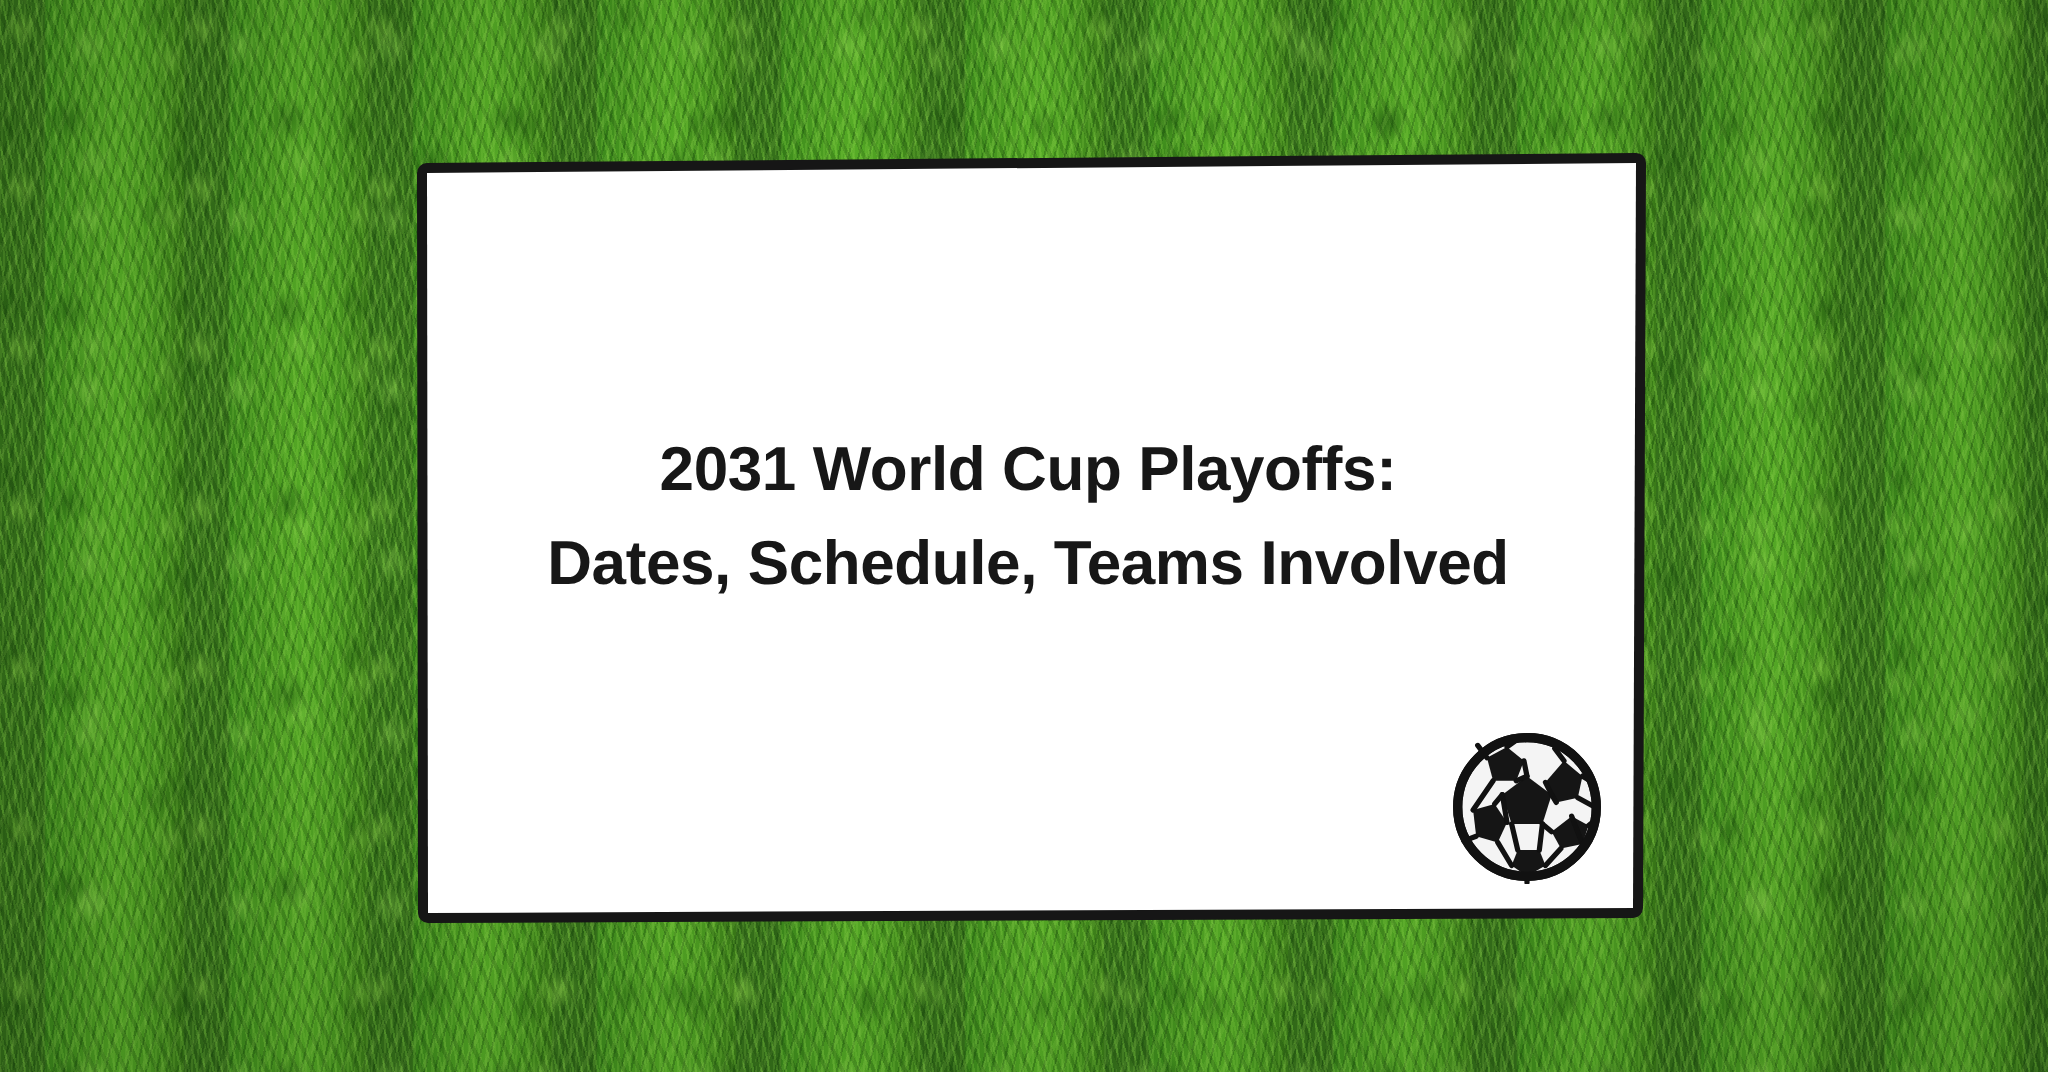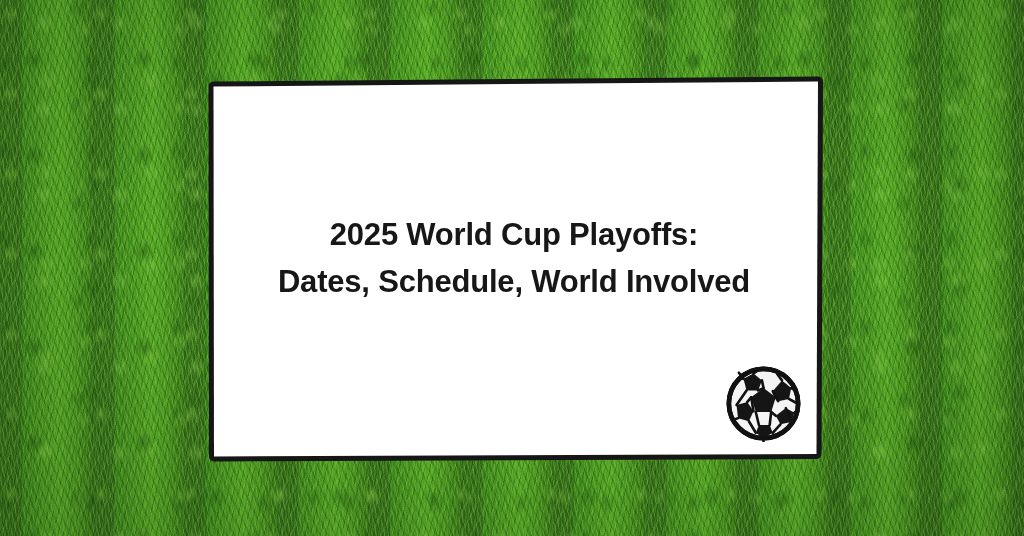--- a/index.html
+++ b/index.html
@@ -140,22 +140,22 @@
   </div>
 
   <div id="card-wrap">
     <svg id="card-border-svg" viewBox="0 0 616 386" preserveAspectRatio="none">
       <path d="M6.5,10.5 L611,5.5 L609.5,378 L7,380.5 Z" fill="#ffffff" stroke="#161616" stroke-width="10" stroke-linejoin="round" stroke-linecap="round"></path>
       <path d="M6.5,10.5 L611,5.5 L609.5,378 L7,380.5 Z" fill="#ffffff" stroke="none"></path>
     </svg>
 
     <div id="card-content">
       <div id="title-block">
-        <div class="title-line">2025 World Cup Playoffs:</div>
-        <div class="title-line">Dates, Schedule, World Involved</div>
+        <div class="title-line">2031 World Cup Playoffs:</div>
+        <div class="title-line">Dates, Schedule, Teams Involved</div>
       </div>
     </div>
   </div>
 
   <div id="soccer-ball">
     <svg viewBox="0 0 100 100">
       <circle cx="50" cy="50" r="45" fill="#f4f4f4" stroke="#111111" stroke-width="6"></circle>
 
       <polygon points="50,30 66,42 60,61 40,61 34,42" fill="#151515"></polygon>
 

